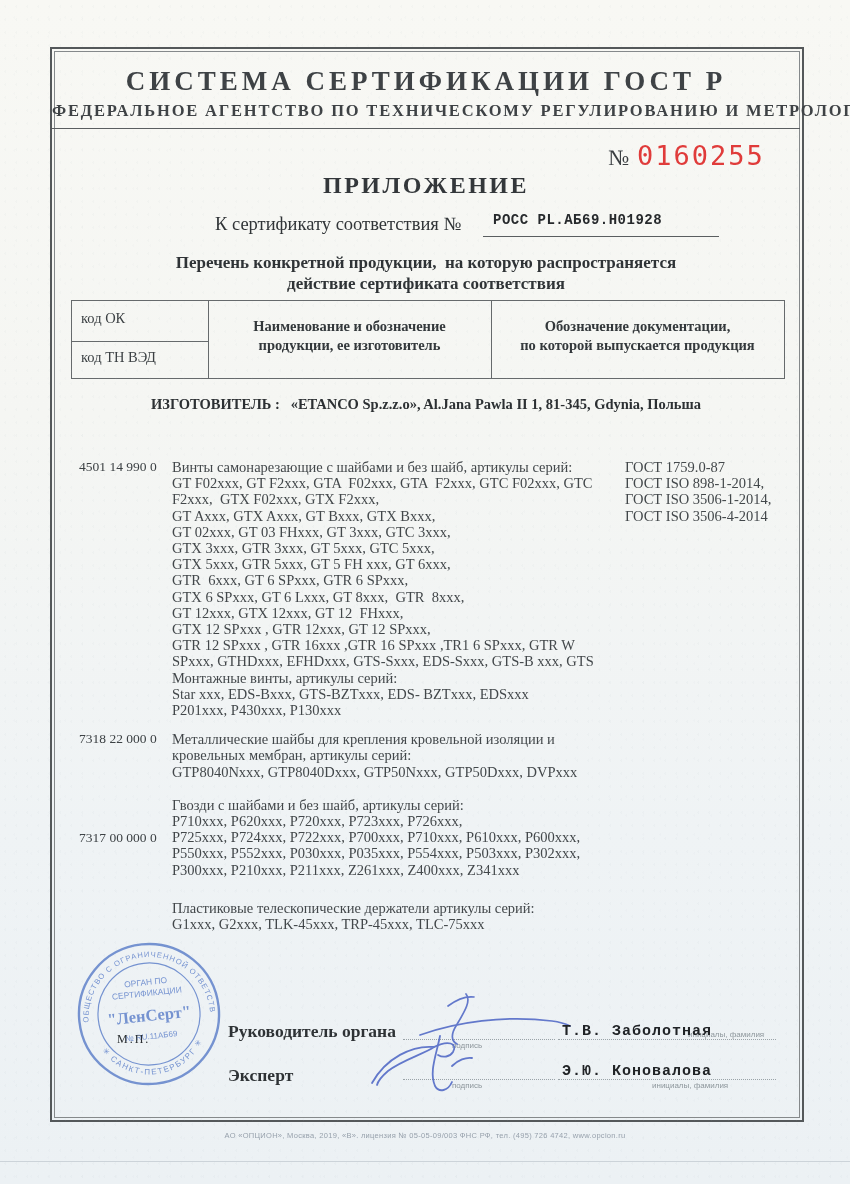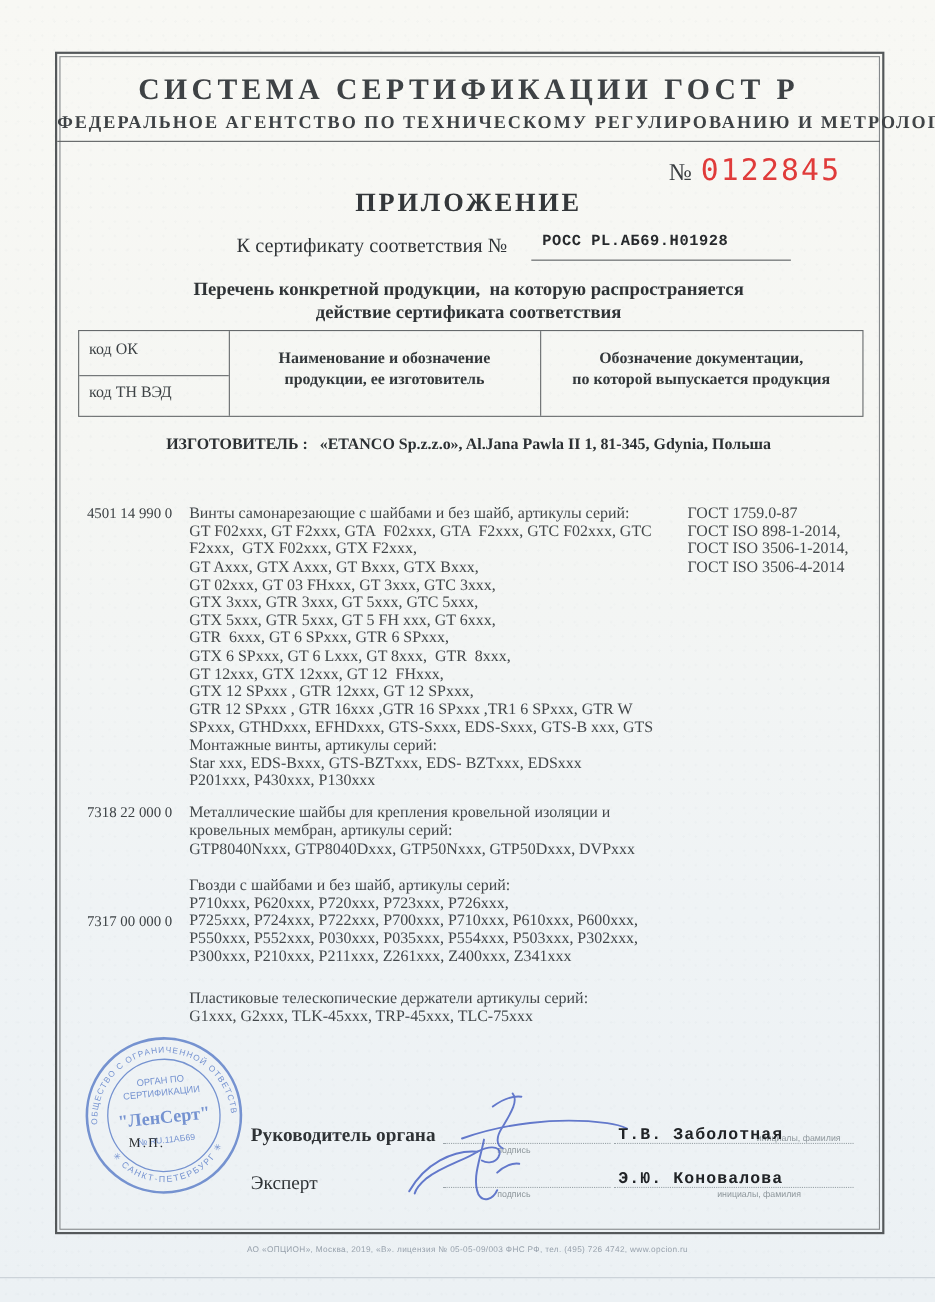--- a/index.html
+++ b/index.html
@@ -48,21 +48,21 @@
   .p-code{width:93px;flex:none;font-size:13.5px;white-space:pre;color:#3c4144;}
   .prow.code-offset .p-code{padding-top:33px;}
   .p-body{width:453px;flex:none;}
   .p-docs{width:160px;flex:none;}
   .p-line{white-space:pre;}
   
   .stamp{left:74px;top:938px;width:150px;height:152px;opacity:.82;}
   .mp{left:117px;top:1032px;font-size:12px;letter-spacing:2px;color:#2b2f32;}
   
   .role1{left:228px;top:1021px;font-size:17.5px;font-weight:bold;color:#2e3235;}
-  .role2{left:228px;top:1065px;font-size:17.5px;font-weight:normal;color:#2e3235;}
+  .role2{left:228px;top:1065px;font-size:17.5px;font-weight:bold;color:#2e3235;}
   .sline{border-top:1px dotted #9aa3a8;}
   .sl1{left:403px;top:1039px;width:152px;}
   .sl2{left:403px;top:1079px;width:152px;}
   .nl1{left:558px;top:1039px;width:218px;}
   .nl2{left:558px;top:1079px;width:218px;}
   .cap{font-family:"Liberation Sans", sans-serif;font-size:8px;color:#8e979c;}
   .cap-p1{left:452px;top:1041px;}
   .cap-p2{left:452px;top:1081px;}
   .cap-n1{left:688px;top:1030px;z-index:1;}
   .cap-n2{left:652px;top:1081px;}
@@ -80,21 +80,21 @@
 
   <div class="frame-outer">
     <div class="frame-inner"></div>
   </div>
 
   <div class="abs hdr-title">СИСТЕМА СЕРТИФИКАЦИИ ГОСТ Р</div>
   <div class="abs hdr-sub">ФЕДЕРАЛЬНОЕ АГЕНТСТВО ПО ТЕХНИЧЕСКОМУ РЕГУЛИРОВАНИЮ И МЕТРОЛОГИИ</div>
   <div class="abs hdr-rule"></div>
 
   <div class="abs serial">
-    <span class="no">№</span><span class="digits" style="color:#e03b3a">0122845</span>
+    <span class="no">№</span><span class="digits" style="color:#e03b3a">0160255</span>
   </div>
 
   <div class="abs doc-title">ПРИЛОЖЕНИЕ</div>
 
   <div class="abs cert-label">К сертификату соответствия №</div>
   <div class="abs cert-number">РОСС PL.АБ69.Н01928</div>
   <div class="abs cert-underline"></div>
 
   <div class="abs purpose1">Перечень конкретной продукции,  на которую распространяется</div>
   <div class="abs purpose2">действие сертификата соответствия</div>

